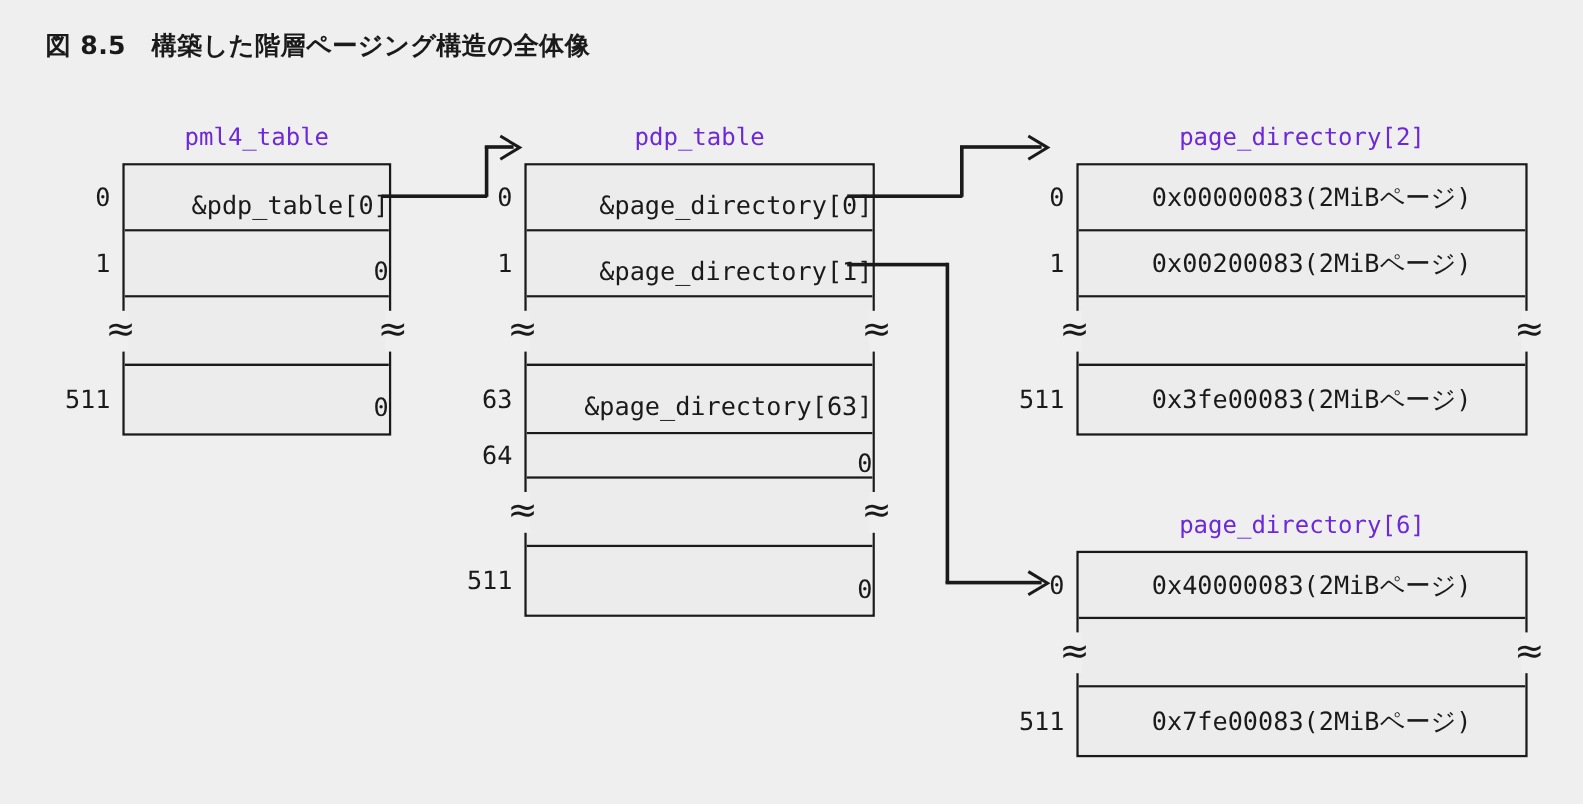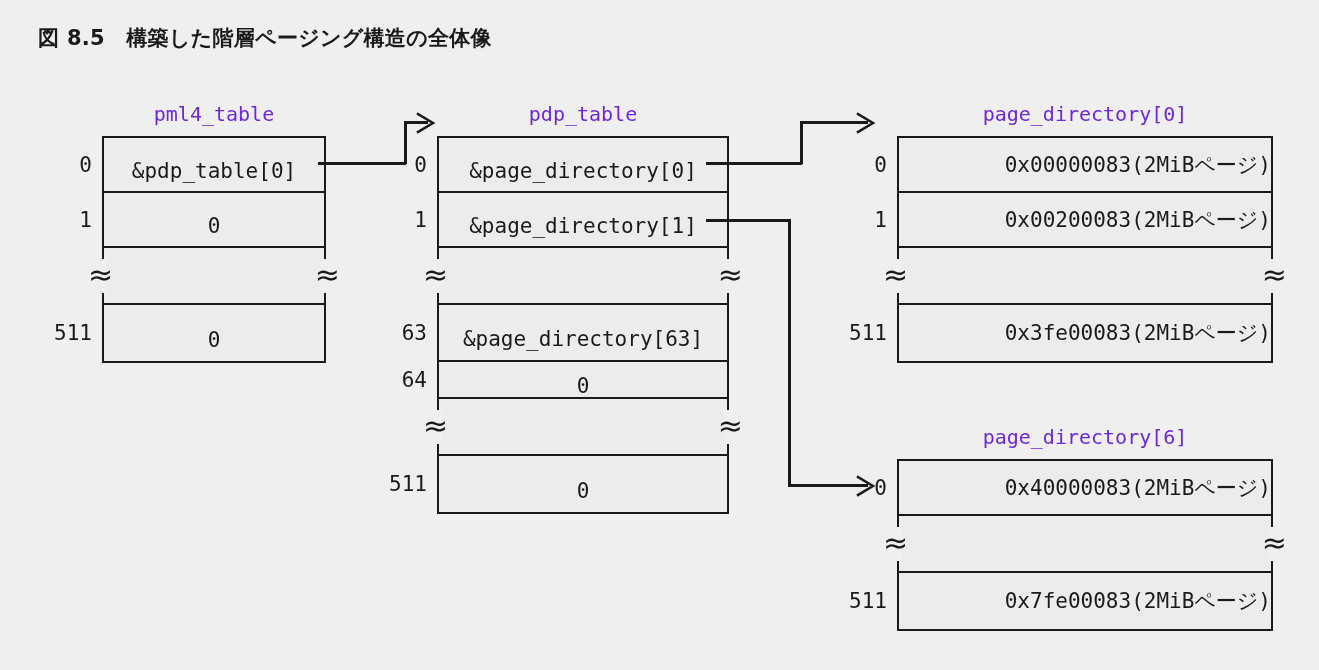--- a/index.html
+++ b/index.html
@@ -59,22 +59,22 @@
   }
   .row:last-child { border-bottom: none; }
 
   .row-value {
     width: 100%;
     font-family: "DejaVu Sans Mono", monospace;
     font-size: 21px;
     white-space: pre;
     color: #1a1a1a;
   }
-  .align-center .row-value { text-align: center; margin-top: 13px; }
-  .align-left .row-value { text-align: right; padding-left: 16px; }
+  .align-center .row-value { text-align: right; margin-top: 13px; }
+  .align-left .row-value { text-align: center; padding-left: 16px; }
 
   
   .row-index {
     position: absolute;
     right: 100%;
     margin-right: 12px;
     top: 50%;
     transform: translateY(-50%);
     font-family: "DejaVu Sans Mono", monospace;
     font-size: 21px;
@@ -196,21 +196,21 @@
 
     <div class="row align-center" style="height:56px;">
       <span class="row-index">511</span>
       <span class="row-value">0</span>
     </div>
 
   </div>
 </div>
 
 <div class="table-block" style="left:897px; top:136px; width:376px;">
-  <div class="table-caption">page_directory[0]</div>
+  <div class="table-caption">page_directory[2]</div>
   <div class="table-frame">
 
     <div class="row align-left" style="height:55px;">
       <span class="row-index">0</span>
       <span class="row-value">0x00000083(2MiBページ)</span>
     </div>
 
     <div class="row align-left" style="height:55px;">
       <span class="row-index">1</span>
       <span class="row-value">0x00200083(2MiBページ)</span>

